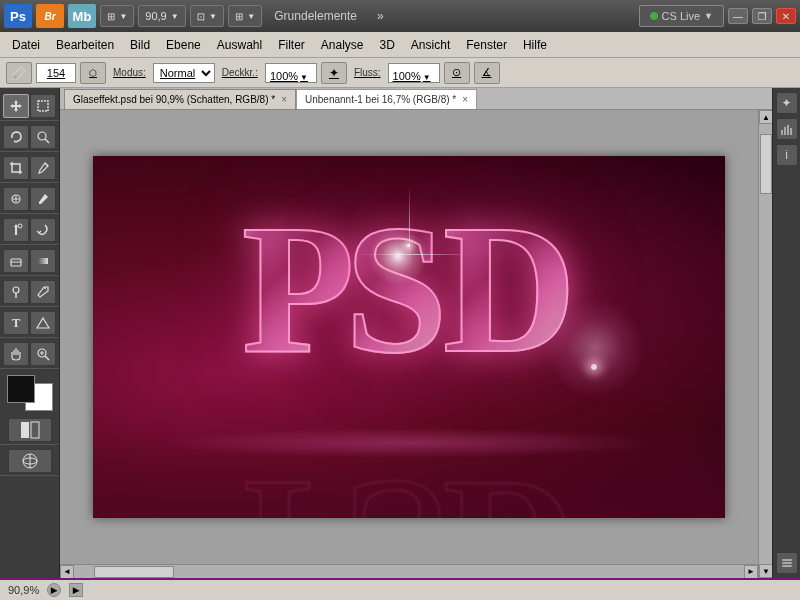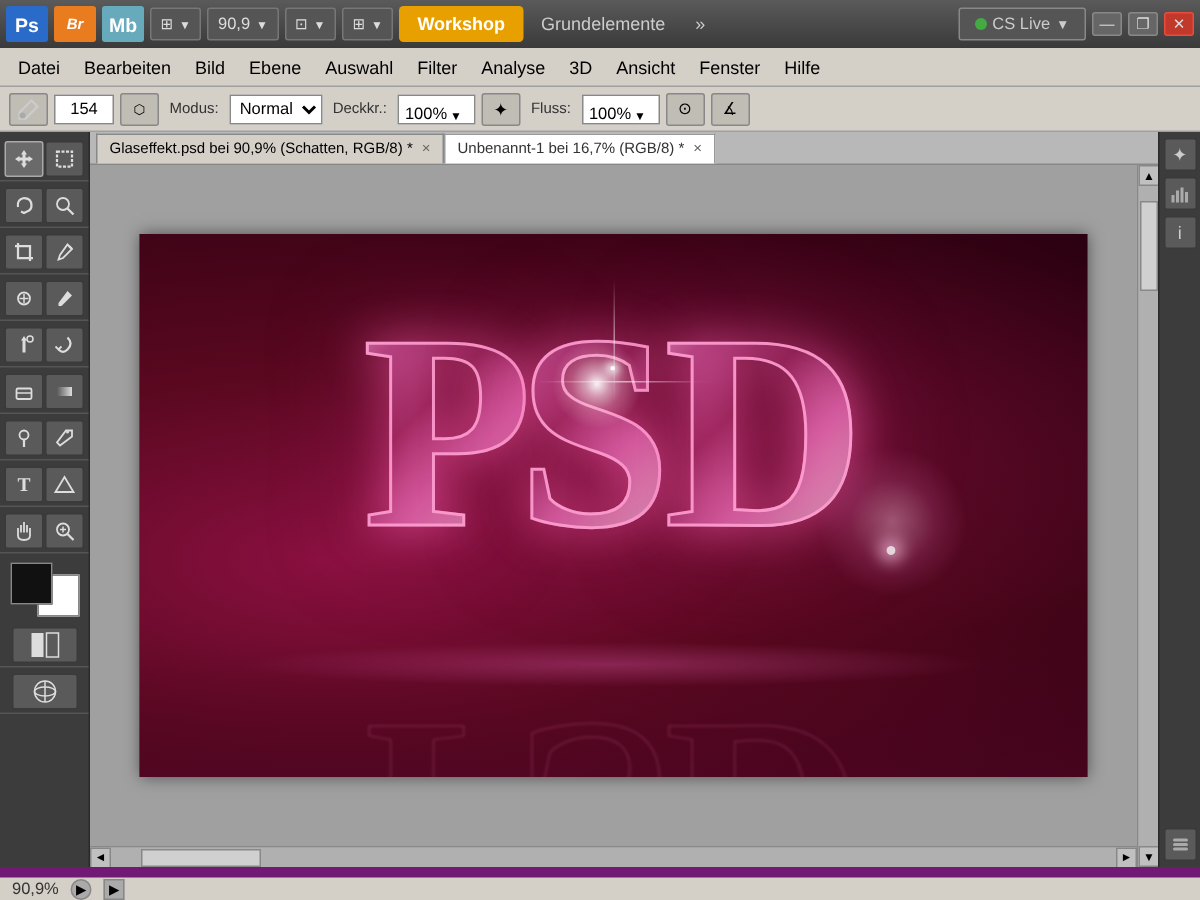--- a/index.html
+++ b/index.html
@@ -124,20 +124,21 @@
 
     
     #options-bar {
       height: 30px;
       background: #d4d0c8;
       display: flex;
       align-items: center;
       padding: 0 6px;
       gap: 4px;
       border-bottom: 1px solid #a0a0a0;
+      text-decoration: underline;
     }
     .options-tool-icon {
       width: 26px;
       height: 22px;
       background: #c0bdb5;
       border: 1px solid #888;
       border-radius: 2px;
       display: flex;
       align-items: center;
       justify-content: center;
@@ -371,21 +372,21 @@
       background: #6b0a2a;
       position: relative;
       overflow: hidden;
       box-shadow: 0 0 10px rgba(0,0,0,0.5);
     }
 
     
     #status-bar {
       height: 22px;
       background: #d4d0c8;
-      border-top: 7px solid #701a75;
+      border-top: 2px solid #701a75;
       display: flex;
       align-items: center;
       padding: 0 8px;
       gap: 8px;
       font-size: 11px;
     }
     .status-zoom { color: #333; }
     .status-info-icon {
       width: 14px;
       height: 14px;
@@ -472,21 +473,20 @@
     <span class="arrow">▼</span>
   </div>
   <div class="title-dropdown">
     <span style="font-size:10px;">⊡</span>
       <span class="arrow">▼</span>
   </div>
   <div class="title-dropdown">
     <span style="font-size:10px;">⊞</span>
       <span class="arrow">▼</span>
   </div>
-  <button class="workspace-btn">Workshop</button>
   <span class="grundelemente-label">Grundelemente</span>
   <span class="grundelemente-label">»</span>
   <div class="title-bar-right">
     <div class="cs-live-btn">
       <span style="width:8px;height:8px;background:#4a4;border-radius:50%;display:inline-block;"></span>
       <span>CS Live</span>
       <span style="font-size:9px;">▼</span>
     </div>
     <div class="win-btn">—</div>
     <div class="win-btn">❐</div>

